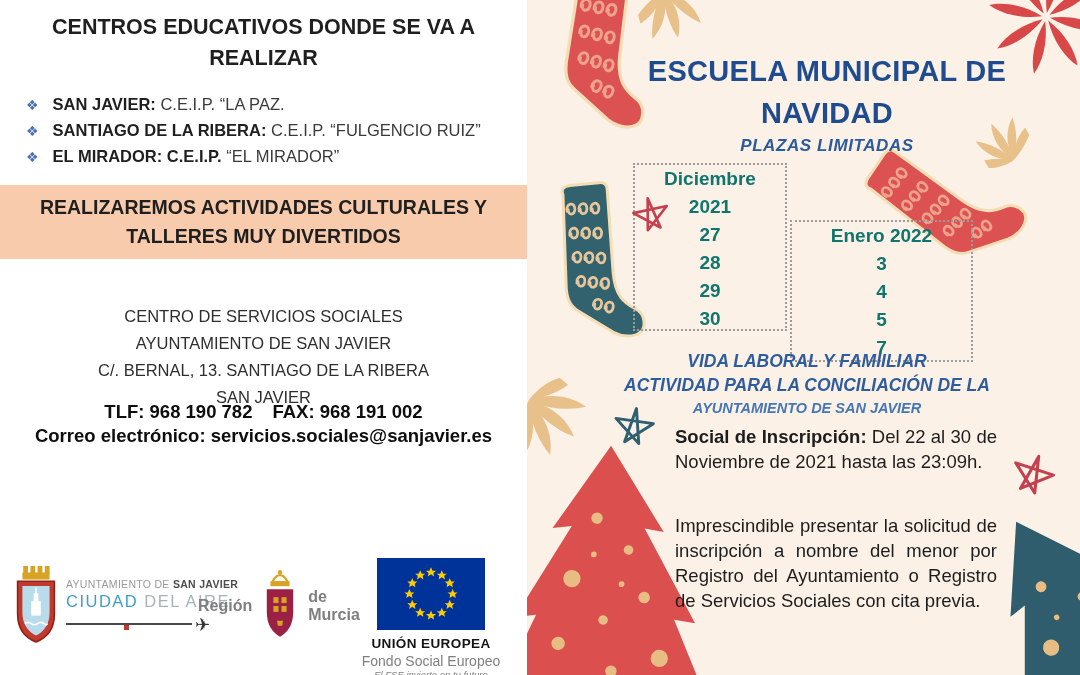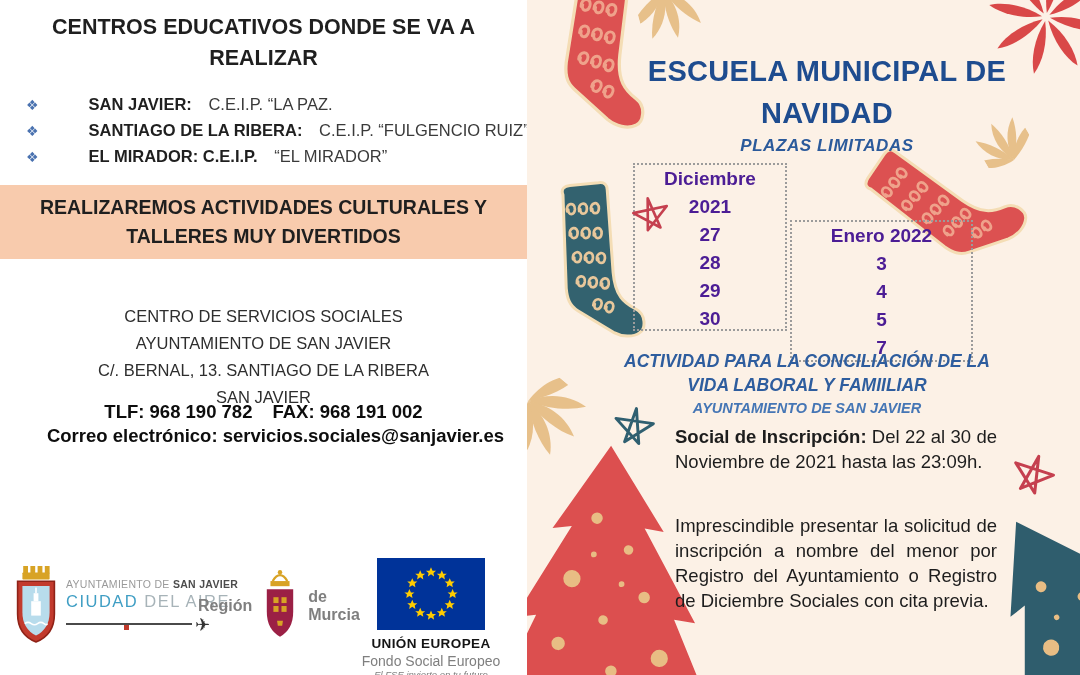--- a/index.html
+++ b/index.html
@@ -9,34 +9,34 @@
   .panel { position:absolute; top:0; height:675px; overflow:hidden; }
   #left-page  { left:0; width:527px; background:#ffffff; }
   #right-page { left:527px; width:553px; background:#fcf1e6; }
 
   
   .l-title { position:absolute; top:12px; left:30px; width:467px; text-align:center;
              font-weight:bold; font-size:21.5px; line-height:1.45; color:#1f1f1f; z-index:3; }
   .centers { position:absolute; top:92px; left:20px; width:500px; z-index:3; }
   .center-row { display:flex; align-items:baseline; font-size:16.5px; line-height:25px; color:#3a3a3a; }
   .bullet { color:#4a72b0; font-size:14px; margin:0 14px 0 6px; }
-  .place  { font-weight:bold; color:#1f1f1f; white-space:pre;margin-left:36px; }
-  .school { white-space:pre;margin-left:12px; }
+  .place  { font-weight:bold; color:#1f1f1f; white-space:pre; }
+  .school { white-space:pre; }
 
   .banner { position:absolute; top:185px; left:0; width:527px; height:74px; background:#f8cbad;
             display:flex; align-items:center; justify-content:center; text-align:center;
             font-weight:bold; font-size:19.5px; line-height:1.5; color:#1f1f1f;
             padding:0 38px; z-index:3; }
 
   .address { position:absolute; top:303px; left:0; width:527px; text-align:center;
              font-size:16.5px; line-height:27px; color:#2e2e2e; z-index:3; }
   .phones  { position:absolute; top:401px; left:0; width:527px; text-align:center;
              font-weight:bold; font-size:18.5px; color:#0d0d0d; z-index:3; }
   .phones .gap { margin-left:20px; }
-  .email   { position:absolute; top:425px; left:12px; width:527px; text-align:center;
+  .email   { position:absolute; top:425px; left:0; width:527px; text-align:center;
              font-weight:bold; font-size:18.5px; color:#0d0d0d; z-index:3; }
 
   
   .logo-sj { position:absolute; left:10px; top:556px; width:190px; height:100px; z-index:3; }
   .sj-shield { position:absolute; left:2px; top:6px; width:48px; height:88px; }
   .sj-text { position:absolute; left:56px; top:22px; width:134px; }
   .sj-line1 { font-size:10.5px; letter-spacing:.3px; color:#9a9a9a; white-space:pre; }
   .sj-line1 .b1 { font-weight:bold; color:#4c4c4c; }
   .sj-line2 { font-size:16.5px; letter-spacing:1.5px; margin-top:2px; color:#a7b3b8; white-space:pre; }
   .sj-line2 .b2 { font-weight:normal; color:#3f9ec4; }
@@ -55,21 +55,21 @@
   .eu-sub1 { margin-top:2px; font-size:14px; color:#7f7f7f; }
   .eu-sub2 { font-size:9.5px; font-style:italic; color:#7f7f7f; }
 
   
   .r-title { position:absolute; top:50px; left:110px; width:380px; text-align:center; z-index:4;
              font-weight:bold; font-size:29px; line-height:1.45; color:#1e4c8f; letter-spacing:.3px; }
   .r-subtitle { position:absolute; top:136px; left:90px; width:420px; text-align:center; z-index:4;
                 font-weight:bold; font-style:italic; font-size:17px; color:#2b5a9b; letter-spacing:.6px; }
 
   .date-box { position:absolute; border:2px dotted #9b9b9b; text-align:center; z-index:2;
-              font-weight:bold; color:#4c1d95; }
+              font-weight:bold; color:#0f766e; }
   #dec-box { left:106px; top:163px; width:154px; height:168px; }
   #jan-box { left:263px; top:206px; width:183px; height:142px;margin-top:14px; }
   .date-box div { line-height:28px; font-size:19px; }
 
   .activity { position:absolute; top:350px; left:56px; width:448px; text-align:center; z-index:4;
               font-weight:bold; font-style:italic; color:#2e5d9e; }
   .activity .a-line { font-size:17.5px; line-height:1.35; }
   .activity .a-sub  { font-size:14.5px; line-height:1.4; color:#4576b5; margin-top:1px; }
 
   .para { position:absolute; left:148px; width:322px; text-align:justify; z-index:4;
@@ -317,23 +317,23 @@
 
   <div class="date-box" id="jan-box">
     <div>Enero 2022</div>
     <div>3</div>
     <div>4</div>
     <div>5</div>
     <div>7</div>
   </div>
 
   <div class="activity">
+    <div class="a-line">VIDA LABORAL Y FAMIILIAR</div>
     <div class="a-line">ACTIVIDAD PARA LA CONCILIACIÓN DE LA</div>
-    <div class="a-line">VIDA LABORAL Y FAMIILIAR</div>
     <div class="a-sub">AYUNTAMIENTO DE SAN JAVIER</div>
   </div>
 
   <div class="para" id="plazo">
     <span class="pl-bold">Social de Inscripción:</span><span> Del 22 al 30 de Noviembre de 2021 hasta las 23:09h.</span>
   </div>
 
-  <div class="para" id="note">Imprescindible presentar la solicitud de inscripción a nombre del menor por Registro del Ayuntamiento o Registro de Diciembre Sociales con cita previa.</div>
+  <div class="para" id="note">Imprescindible presentar la solicitud de inscripción a nombre del menor por Registro del Ayuntamiento o Registro de Servicios Sociales con cita previa.</div>
 </div>
 
 </body></html>

